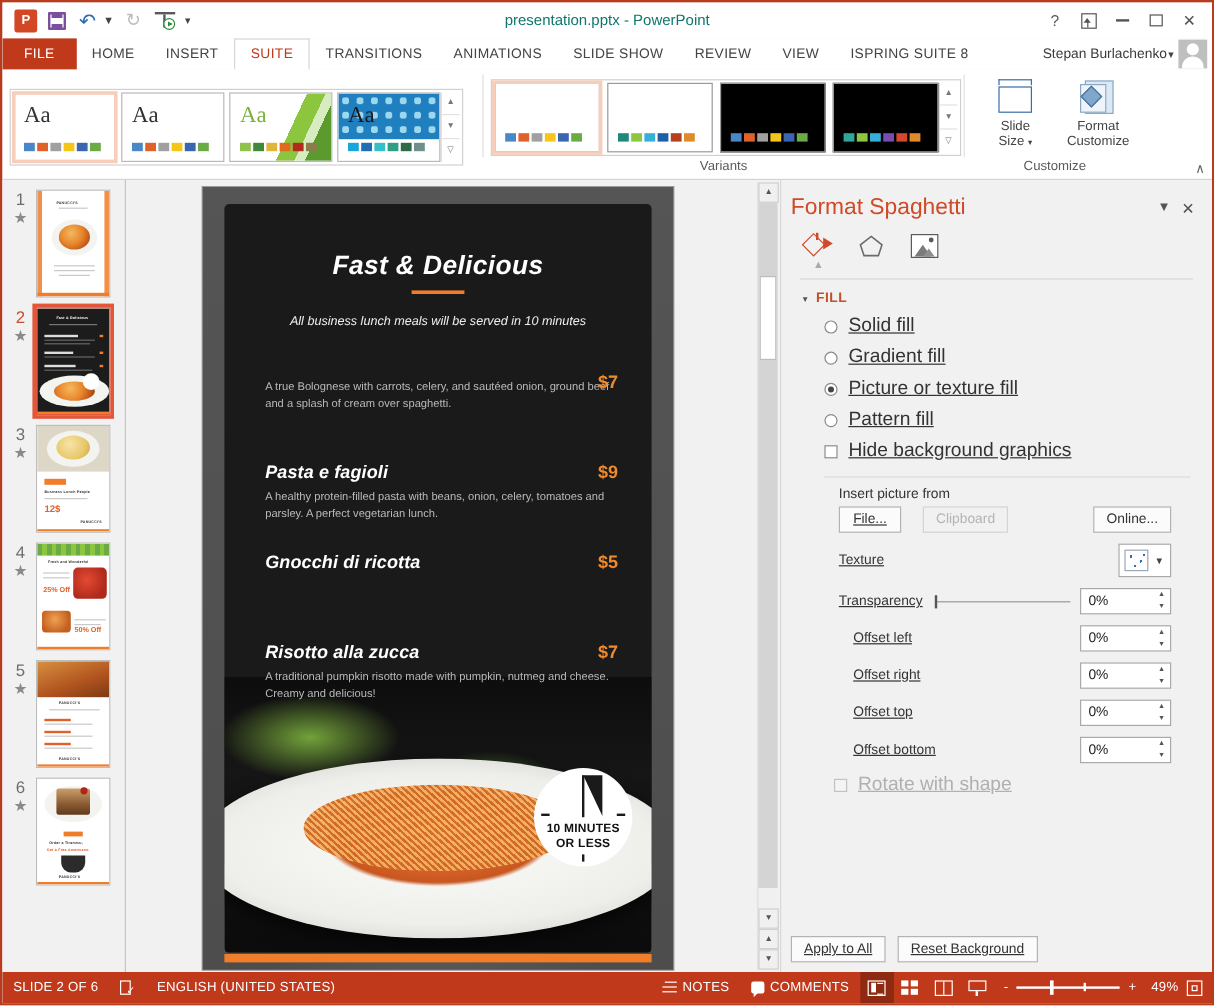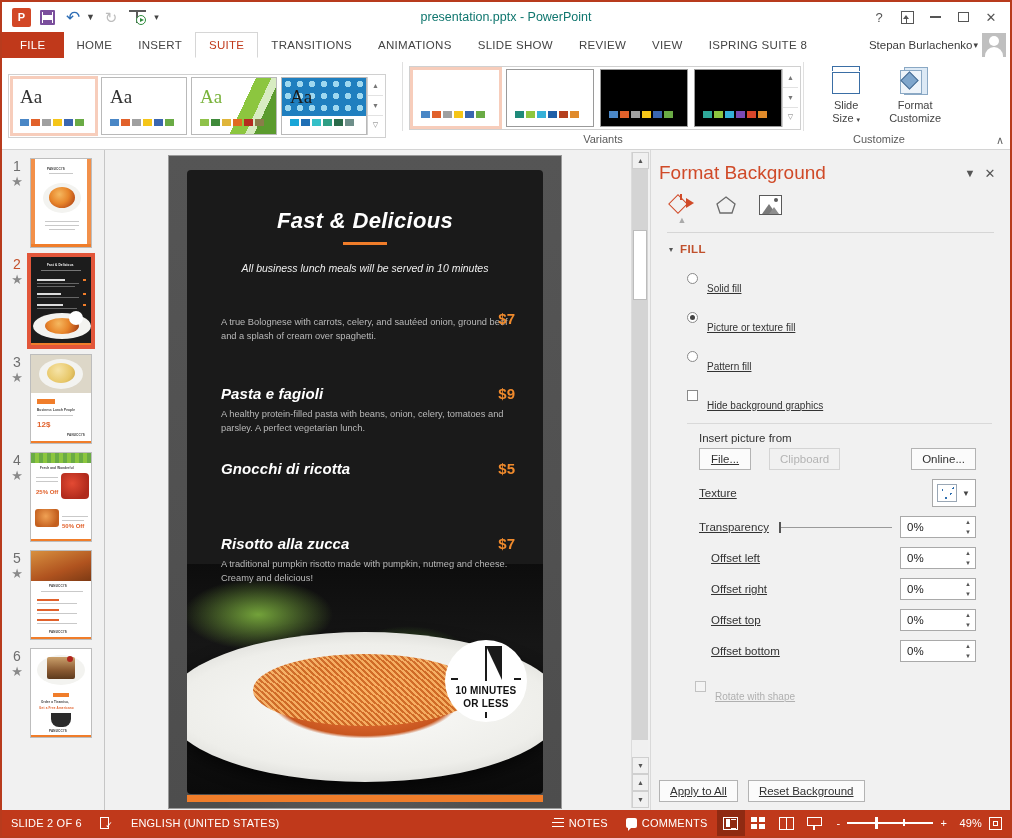--- a/index.html
+++ b/index.html
@@ -266,21 +266,21 @@
 
   .radio-row { display:flex; align-items:center; gap:9px; padding:4px 0 4px 36px; cursor:pointer; }
   .radio {
     width:11px; height:11px; border-radius:50%; border:1px solid #8a8a8a; background:#fff; position:relative; flex:0 0 auto;
   }
   .radio.on:after { content:""; position:absolute; left:2px; top:2px; width:5px; height:5px; border-radius:50%; background:#444; }
   .cb {
     width:11px; height:11px; border:1px solid #8a8a8a; background:#fff; flex:0 0 auto;
   }
   .cb.dim { border-color:#c2c2c2; background:#f4f4f4; }
-  .rl { font-size:10px; color:#333;margin-top:20px; }
+  .rl { font-size:16px; color:#333; }
   .rl.dim { color:#b0b0b0; }
   .u { text-decoration:underline; }
 
   .hr-light { height:1px; background:#d9d9d9; margin:8px 18px 0 36px; }
   .lbl-row { padding:8px 0 4px 48px; font-size:11.5px; color:#333; }
 
   .btn-row { display:flex; align-items:center; padding:0 0 0 48px; gap:18px; }
   .btn {
     min-width:52px; height:22px; border:1px solid #b3b3b3; background:#fbfbfb;
     display:flex; align-items:center; justify-content:center; font-size:11.5px; color:#333;
@@ -759,21 +759,21 @@
         <div class="vs-bottom">
           <div class="vs-btn">▼</div>
           <div class="vs-btn">▲</div>
           <div class="vs-btn">▼</div>
         </div>
       </div>
     </div>
 
     <div class="pane">
       <div class="pane-head">
-        <div class="pane-title">Format Background</div>
+        <div class="pane-title">Format Spaghetti</div>
         <div class="pane-ic">▼</div>
         <div class="pane-ic" style="font-size:13px">✕</div>
       </div>
 
       <div class="pane-tabs">
         <div class="ptab">
           <div class="bucket-ic">
             <div class="b"></div>
               <div class="h"></div>
               <div class="drip"></div>
@@ -796,20 +796,24 @@
       <div class="pane-divider"></div>
 
       <div class="sec-head">
         <span class="tri">▾</span>
         <span class="lbl">FILL</span>
       </div>
 
       <div class="radio-row">
         <span class="radio"></span>
         <span class="rl u">Solid fill</span>
+      </div>
+      <div class="radio-row">
+        <span class="radio"></span>
+        <span class="rl u">Gradient fill</span>
       </div>
       <div class="radio-row">
         <span class="radio on"></span>
         <span class="rl u">Picture or texture fill</span>
       </div>
       <div class="radio-row">
         <span class="radio"></span>
         <span class="rl u">Pattern fill</span>
       </div>
       <div class="radio-row">

